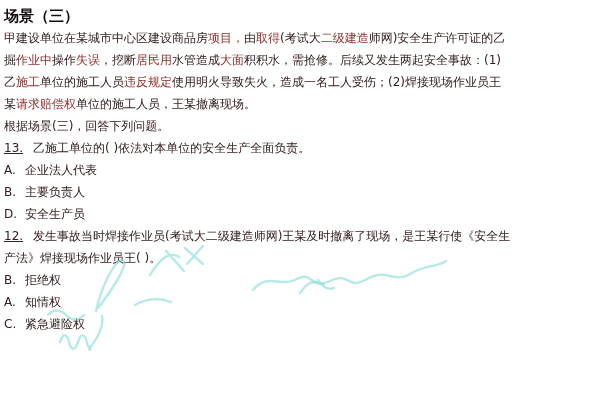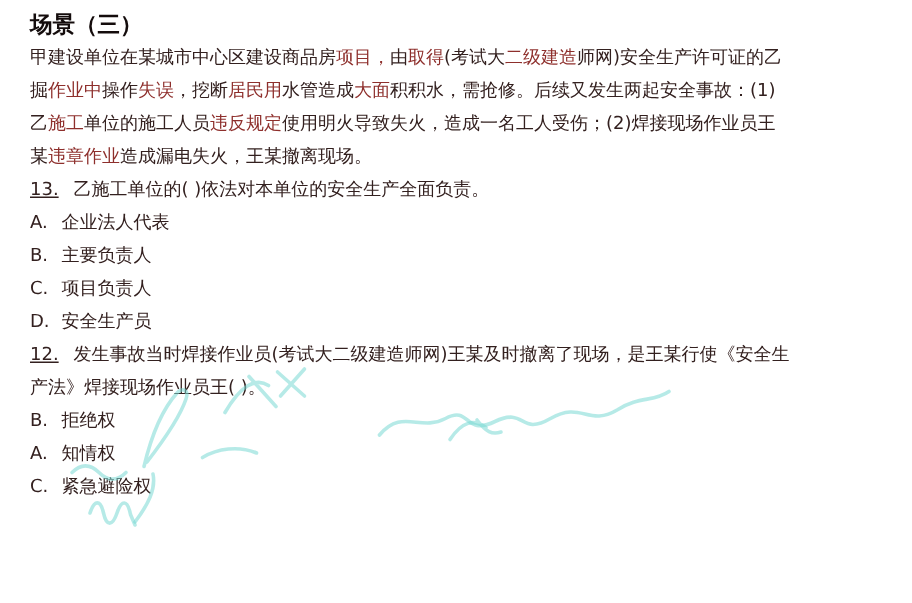--- a/index.html
+++ b/index.html
@@ -9,21 +9,21 @@
     height: 402px;
     overflow: hidden;
     background: var(--background, #ffffff);
     font-family: "DejaVu Sans", sans-serif;
     color: var(--text-dark, #33201f);
   }
   .content {
     position: absolute;
     top: 0; left: 0;
     width: 608px;
-    padding: 5px 0 0 20px;
+    padding: 5px 0 0 4px;
     box-sizing: border-box;
   }
   .line {
     height: 22px;
     line-height: 22px;
     font-size: 12px;
     white-space: nowrap;
   }
   .title-line {
     font-size: 15px;
@@ -51,25 +51,25 @@
 </head>
 <body>
 
 <div class="page">
   <div class="content">
     <div class="line title-line">场景（三）</div>
     <div id="lines-root">
         <div class="line"><span class="c-dark">甲建设单位在某城市中心区建设商品房</span><span class="c-red">项目，</span><span class="c-dark">由</span><span class="c-red">取得</span><span class="c-dark">(考试大</span><span class="c-red">二级建造</span><span class="c-dark">师网)安全生产许可证的乙</span></div>
         <div class="line"><span class="c-dark">掘</span><span class="c-red">作业中</span><span class="c-dark">操作</span><span class="c-red">失误</span><span class="c-dark">，挖断</span><span class="c-red">居民用</span><span class="c-dark">水管造成</span><span class="c-red">大面</span><span class="c-dark">积积水，需抢修。后续又发生两起安全事故：(1)</span></div>
         <div class="line"><span class="c-dark">乙</span><span class="c-red">施工</span><span class="c-dark">单位的施工人员</span><span class="c-red">违反规定</span><span class="c-dark">使用明火导致失火，造成一名工人受伤；(2)焊接现场作业员王</span></div>
-        <div class="line"><span class="c-dark">某</span><span class="c-red">违章作业</span><span class="c-dark">造成漏电失火，王某撤离现场。</span></div>
+        <div class="line"><span class="c-dark">某</span><span class="c-red">请求赔偿权</span><span class="c-dark">单位的施工人员，王某撤离现场。</span></div>
+        <div class="line"><span class="c-dark">根据场景(三)，回答下列问题。</span></div>
         <div class="line"><span class="c-dark k-qnum">13.</span><span class="c-dark">乙施工单位的( )依法对本单位的安全生产全面负责。</span></div>
         <div class="line"><span class="c-dark k-letter">A.</span><span class="c-dark">企业法人代表</span></div>
         <div class="line"><span class="c-dark k-letter">B.</span><span class="c-dark">主要负责人</span></div>
-        <div class="line"><span class="c-dark k-letter">C.</span><span class="c-dark">项目负责人</span></div>
         <div class="line"><span class="c-dark k-letter">D.</span><span class="c-dark">安全生产员</span></div>
         <div class="line"><span class="c-dark k-qnum">12.</span><span class="c-dark">发生事故当时焊接作业员(考试大二级建造师网)王某及时撤离了现场，是王某行使《安全生</span></div>
         <div class="line"><span class="c-dark">产法》焊接现场作业员王( )。</span></div>
         <div class="line"><span class="c-dark k-letter">B.</span><span class="c-dark">拒绝权</span></div>
         <div class="line"><span class="c-dark k-letter">A.</span><span class="c-dark">知情权</span></div>
         <div class="line"><span class="c-dark k-letter">C.</span><span class="c-dark">紧急避险权</span></div>
       </div>
   </div>
 
   <svg class="watermark" width="608" height="402" viewBox="0 0 608 402">

